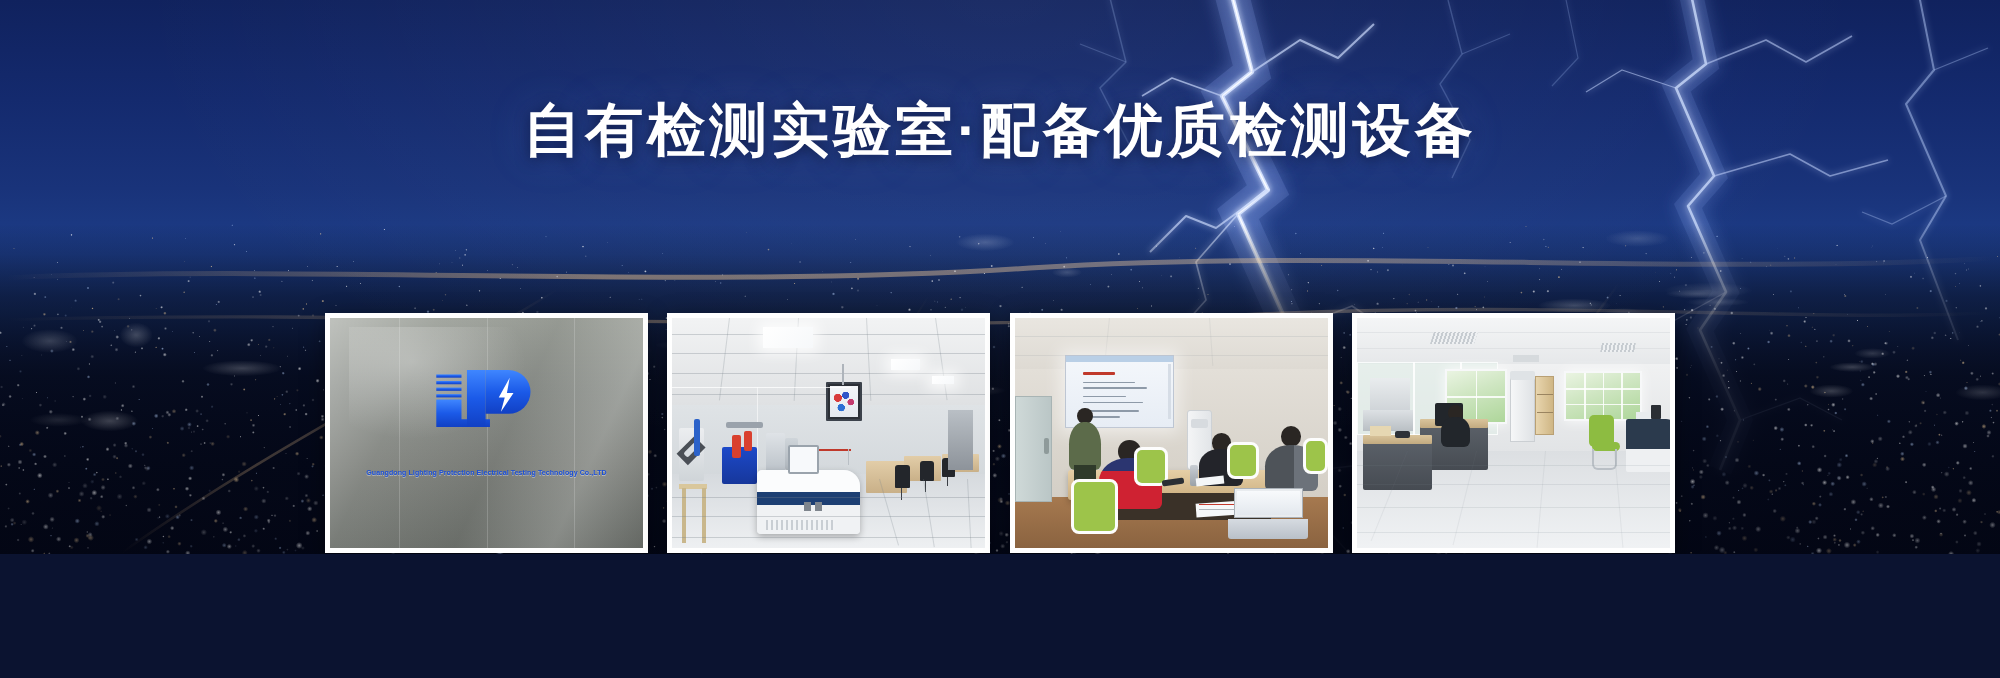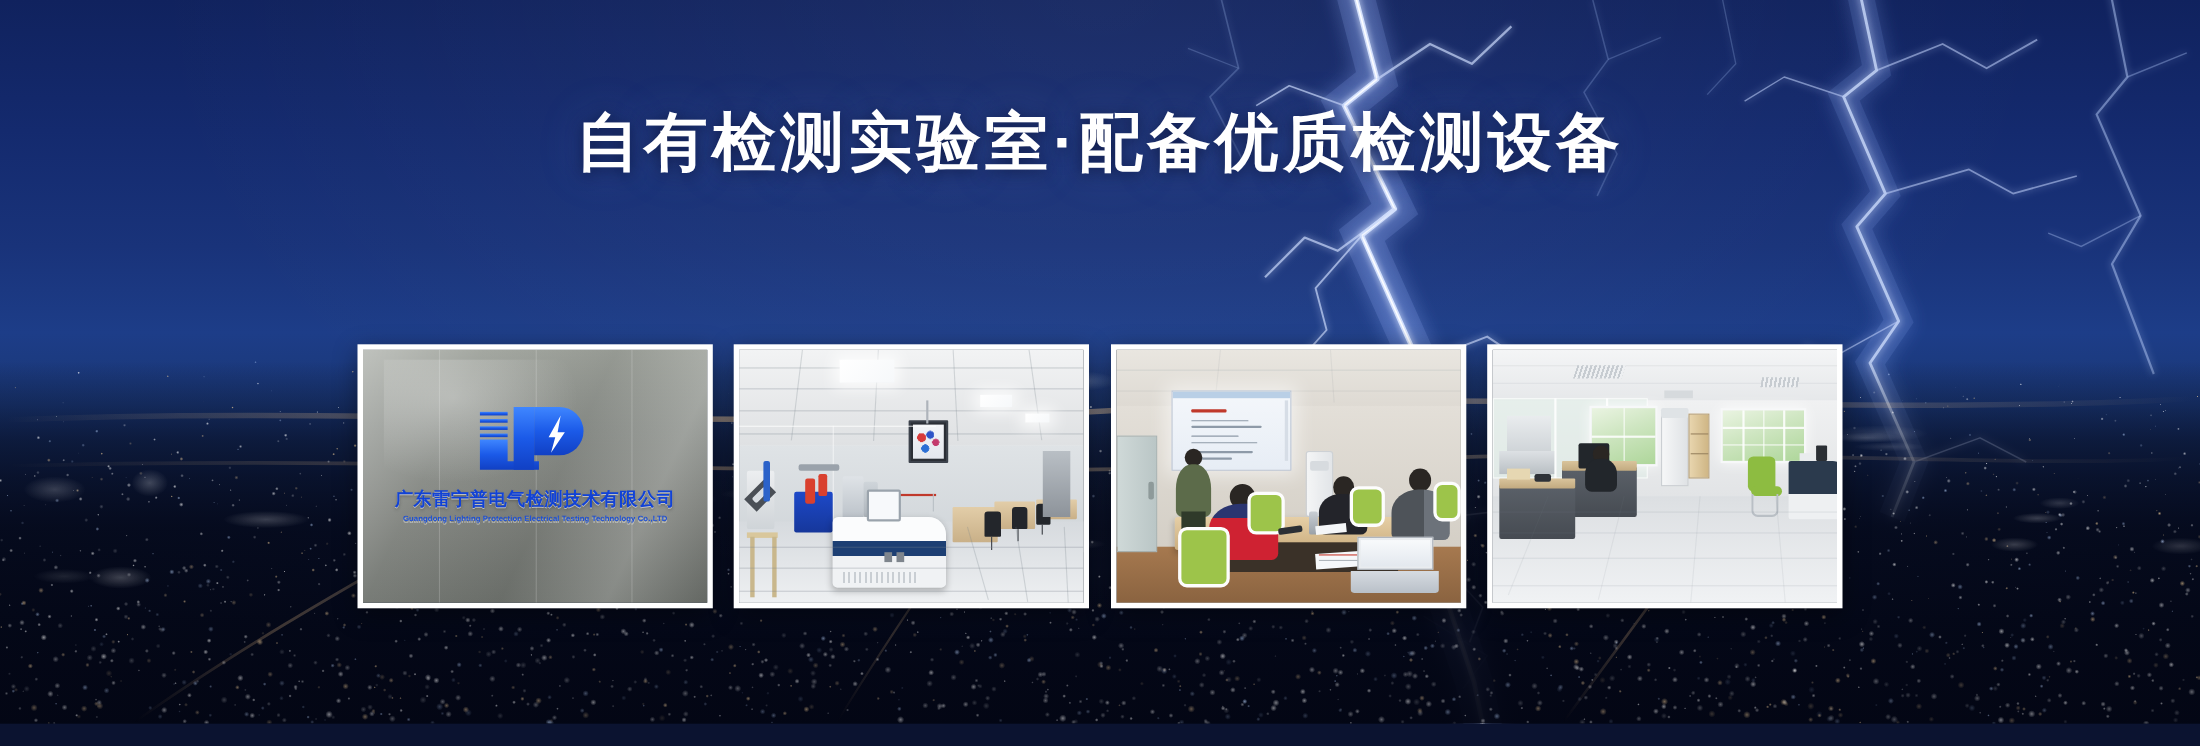--- a/index.html
+++ b/index.html
@@ -1,20 +1,20 @@
 <!DOCTYPE html>
 <html><head>
 <meta charset="utf-8">
 <style>
   * { margin:0; padding:0; box-sizing:border-box; }
   html,body { background:#0b1330; }
   body { font-family:"Liberation Sans","DejaVu Sans",sans-serif; }
 
   .banner{
-    position:relative; width:2000px; height:658px; overflow:hidden;
+    position:relative; width:2000px; height:554px; overflow:hidden;
     background:linear-gradient(to bottom,
       #10225e 0%, #142a6e 18%, #19337a 34%, #1d3d88 46%,
       #1a3775 56%, #132653 66%, #0c1838 76%, #070f26 86%, #050a1c 100%);
   }
 
   
   .horizon-glow{
     position:absolute; left:0; right:0; top:430px; height:150px;
     background:radial-gradient(ellipse 1200px 110px at 50% 60%,
       rgba(90,120,200,.30), rgba(40,60,130,.12) 55%, transparent 80%);
@@ -2769,21 +2769,20 @@
 
             <path d="M6,62 H52 V98 H104 V112 H6 Z" fill="url(#lg)"></path>
 
             <path d="M62,8 H96 V112 H62 Z" fill="url(#lg)"></path>
             <path d="M96,8 H138 A40,40 0 0 1 138,88 H96 Z" fill="url(#lg)"></path>
             <circle cx="132" cy="48" r="17" fill="#9aa39e" opacity=".0"></circle>
 
             <path d="M140,22 L120,58 L131,58 L124,84 L147,50 L135,50 Z" fill="#ffffff"></path>
           </svg>
 
-          <div class="cn-name">广东雷宁普电气检测技术有限公司</div>
           <div class="en-name">Guangdong Lighting Protection Electrical Testing Technology Co.,LTD</div>
         </div>
       </div>
     </div>
 
     <div class="card">
       <div class="photo">
         <div class="lab">
           <div class="lab-ceiling"></div>
           <div class="lab-wall"></div>

